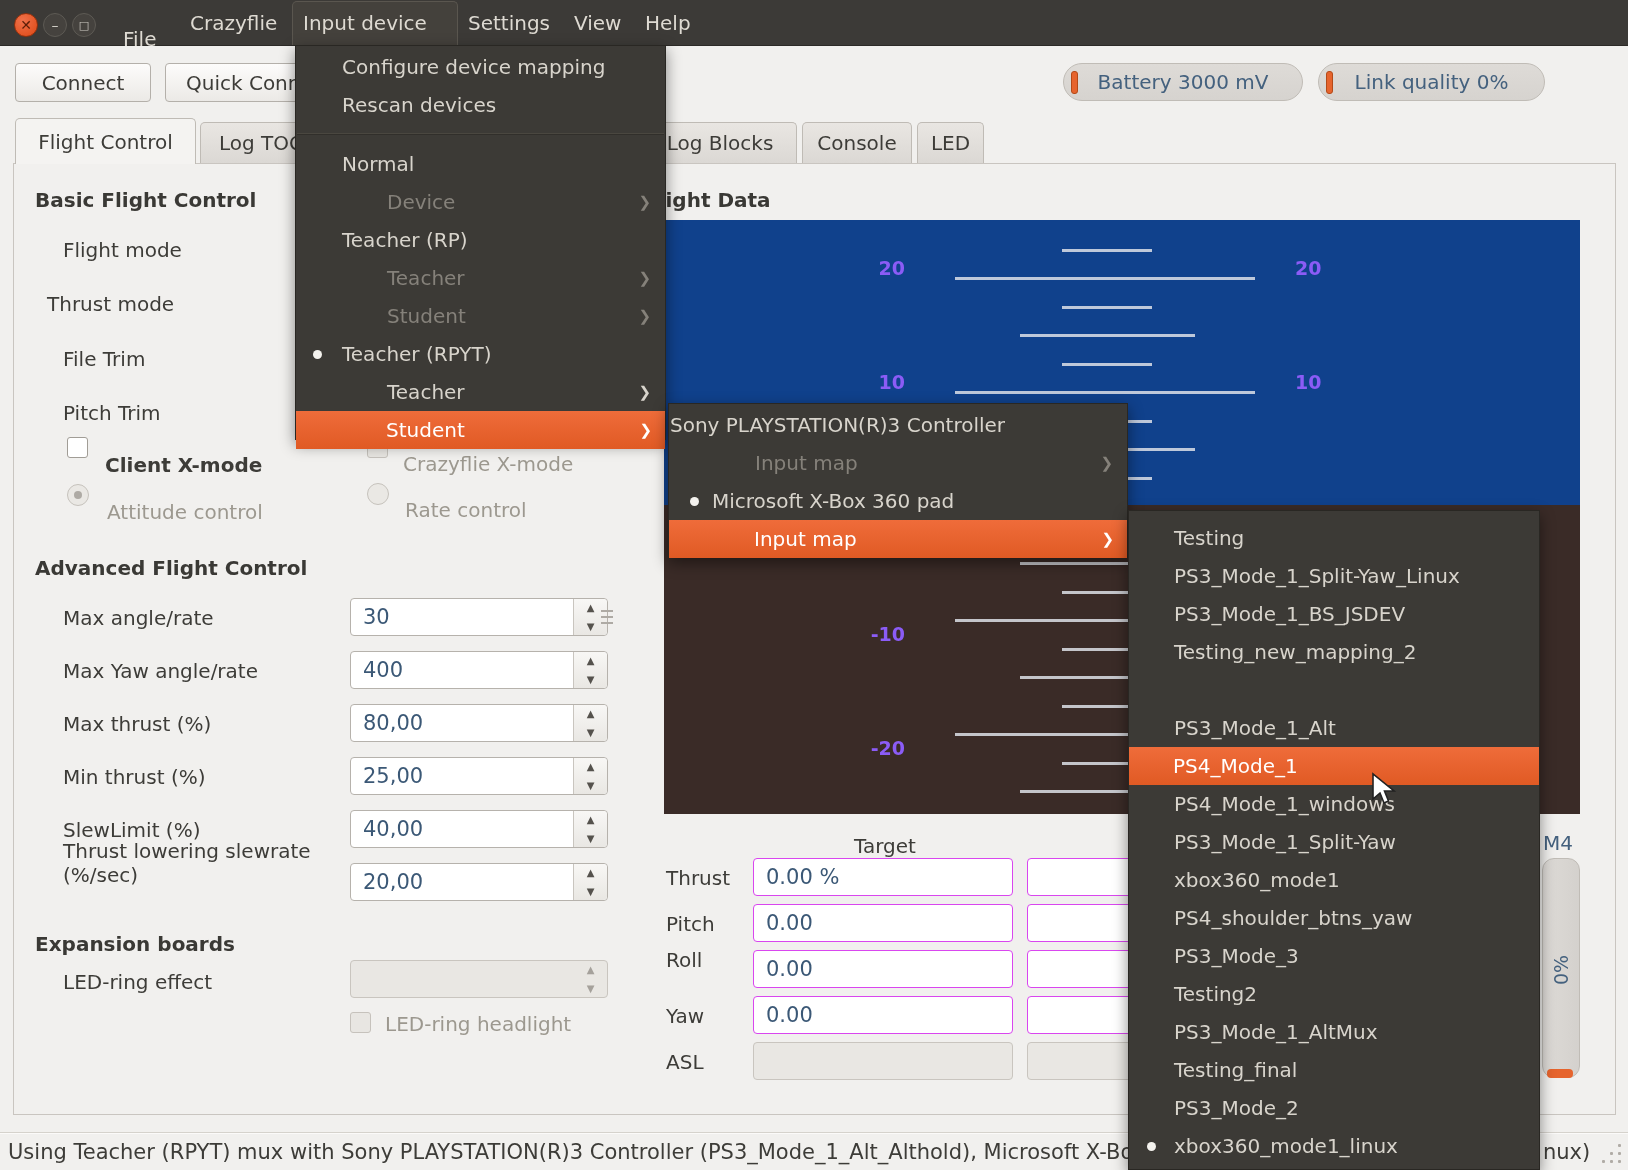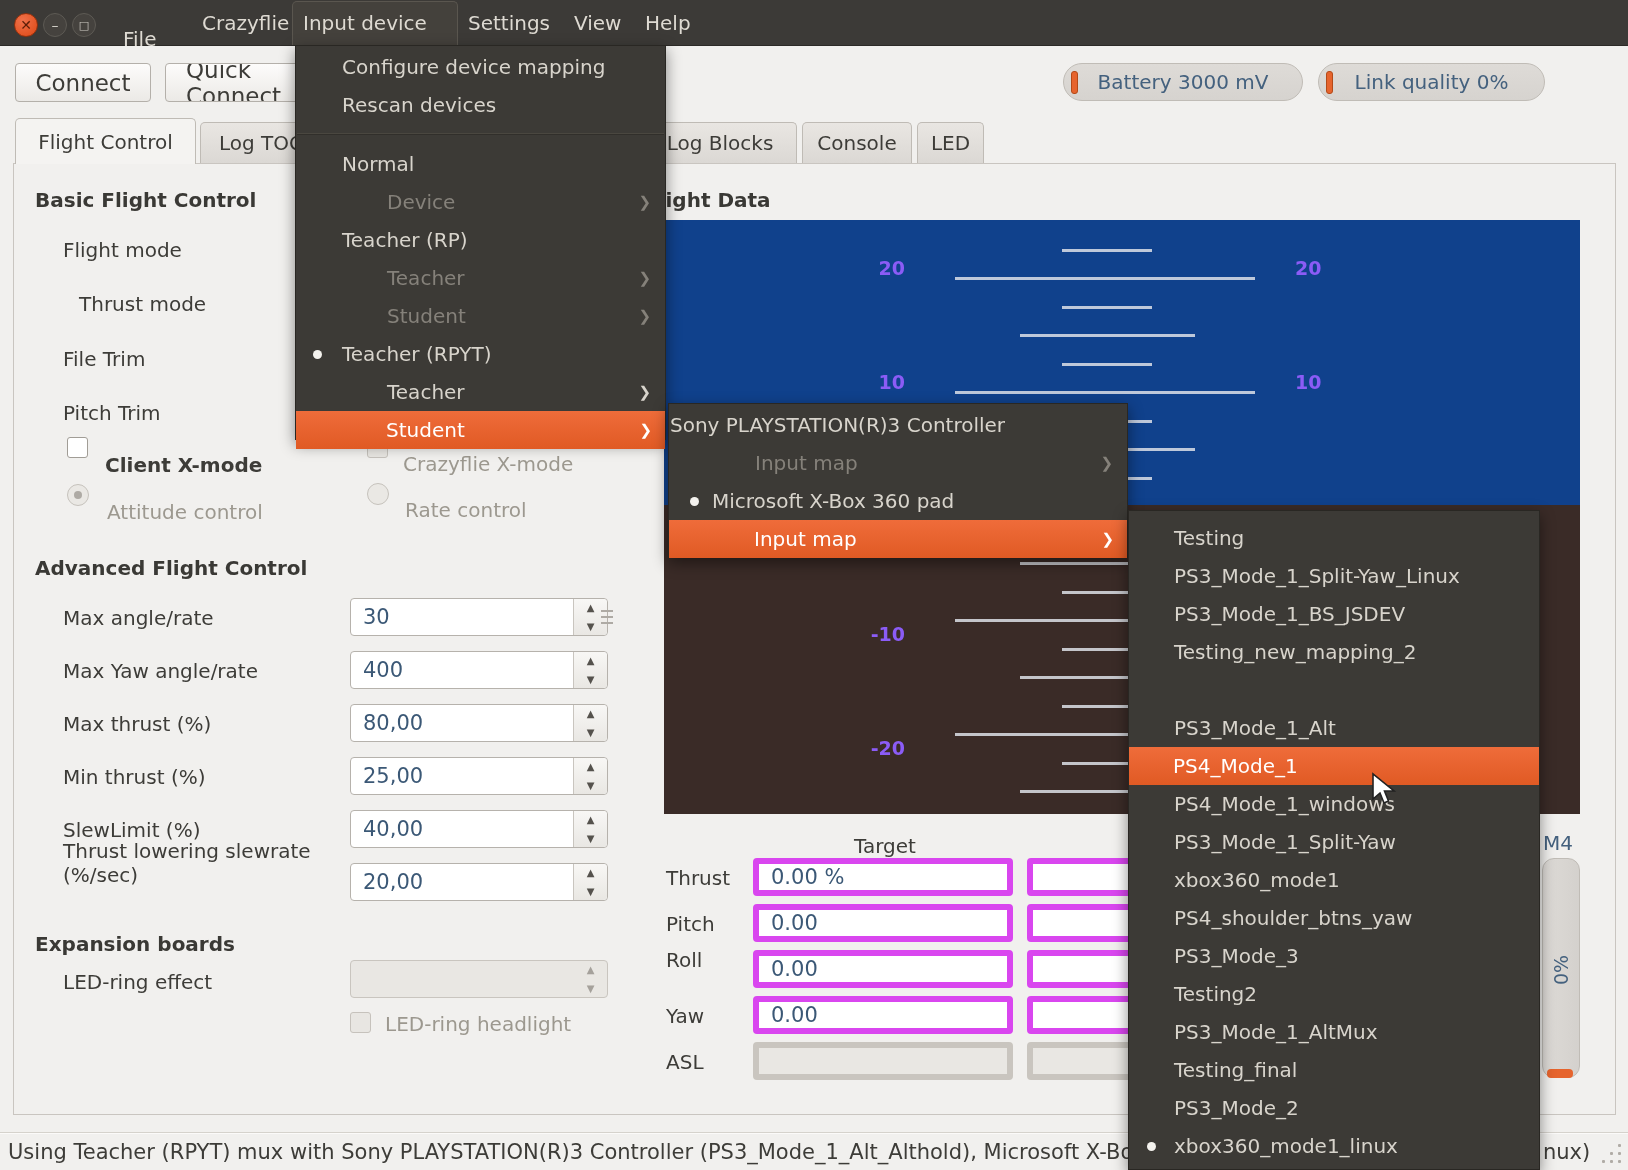--- a/index.html
+++ b/index.html
@@ -11,21 +11,21 @@
   #menubar{left:0;top:0;width:1628px;height:45px;background:#3c3a37;border-bottom:1px solid #2c2a27;}
   .winbtn{position:absolute;top:13px;width:24px;height:24px;border-radius:50%;box-sizing:border-box;
           display:flex;align-items:center;justify-content:center;font-size:14px;line-height:1;}
   #btn-close{left:14px;background:radial-gradient(circle at 35% 30%,#f0714a,#dd4814);border:1px solid #93300c;color:#5c1d07;font-weight:bold;}
   #btn-min{left:43px;background:#45423e;border:1px solid #5d5a54;color:#cfccc5;}
   #btn-max{left:72px;background:#45423e;border:1px solid #5d5a54;color:#cfccc5;font-size:11px;}
   .menulbl{position:absolute;top:0;height:45px;display:flex;align-items:center;color:#dedad2;font-size:20px;}
   #menu-open-box{left:292px;top:1px;width:166px;height:44px;background:#44413c;border:1px solid #5a564f;border-bottom:none;border-radius:5px 5px 0 0;box-sizing:border-box;}
   
   .pushbtn{position:absolute;box-sizing:border-box;background:linear-gradient(#fdfcfb,#ebe9e6);
-           border:1px solid #b4b0aa;border-radius:4px;color:#3d3c38;font-size:23px;
+           border:1px solid #b4b0aa;border-radius:4px;color:#3d3c38;font-size:20px;
            display:flex;align-items:center;}
   .pill{position:absolute;box-sizing:border-box;height:38px;background:linear-gradient(#dedbd7,#d6d3cf);
         border:1px solid #c0bcb6;border-radius:19px;display:flex;align-items:center;justify-content:center;
         color:#44617e;font-size:20px;}
   .pill .tick{position:absolute;left:7px;top:7px;width:7px;height:23px;background:#e6642d;border-radius:3px;border:1px solid #b44a18;box-sizing:border-box;}
   
   .tab{position:absolute;box-sizing:border-box;border:1px solid #bfbbb5;border-bottom:none;
        border-radius:5px 5px 0 0;background:linear-gradient(#e9e6e2,#ddda d6);background:linear-gradient(#e9e6e2,#dbd8d4);
        color:#3d3c38;font-size:20px;display:flex;align-items:center;justify-content:center;}
   .tab.active{background:#f4f3f1;height:46px;}
@@ -40,21 +40,21 @@
   .radio .dot{position:absolute;left:6px;top:6px;width:8px;height:8px;border-radius:50%;background:#aeaaa4;}
   .spinbox{position:absolute;width:258px;height:38px;box-sizing:border-box;background:#fff;border:1px solid #b6b2ac;border-radius:4px;
            font-size:21px;color:#3b5876;display:flex;align-items:center;padding-left:12px;}
   .spinbox .btns{position:absolute;right:0;top:0;width:33px;height:36px;border-left:1px solid #c9c5bf;
                  background:linear-gradient(#f8f7f5,#e9e7e3);border-radius:0 4px 4px 0;}
   .spinbox .btns .up,.spinbox .btns .dn{position:absolute;left:0;width:33px;text-align:center;font-size:10px;color:#55524d;}
   .spinbox .btns .up{top:3px;} .spinbox .btns .dn{bottom:3px;}
   .spinbox.dis{background:#e9e7e3;border-color:#c9c5bf;color:#9c988f;}
   .spinbox.dis .btns{background:none;border-left:none;}
   .spinbox.dis .btns .up,.spinbox.dis .btns .dn{color:#a5a19b;}
-  .field{position:absolute;width:260px;height:38px;box-sizing:border-box;background:#fff;border:6px solid #d946ef;border-radius:4px;
+  .field{position:absolute;width:260px;height:38px;box-sizing:border-box;background:#fff;border:1px solid #d946ef;border-radius:4px;
          font-size:21px;color:#3b5876;display:flex;align-items:center;padding-left:12px;}
   .field.dis{background:#e9e7e3;border-color:#c9c5bf;}
   
   #horizon{left:664px;top:220px;width:916px;height:594px;overflow:hidden;}
   #sky{position:absolute;left:0;top:0;width:100%;height:285px;background:#10418c;}
   #ground{position:absolute;left:0;top:285px;width:100%;height:309px;background:#3a2b27;}
   .ladder{position:absolute;height:3px;background:#dde1e7;opacity:.85;}
   .pitchlab{position:absolute;font-size:19px;font-weight:bold;color:#8b5cf6;width:60px;}
   
   .popup{position:absolute;background:#3c3a36;border:1px solid #292723;box-sizing:border-box;
@@ -83,21 +83,21 @@
 </head>
 <body>
 
 <div class="abs" id="menubar">
   <div class="winbtn" id="btn-close">✕</div>
   <div class="winbtn" id="btn-min">–</div>
   <div class="winbtn" id="btn-max">□</div>
   <div class="abs" id="menu-open-box"></div>
   <div id="menubar-items">
       <div class="menulbl" style="left: 123px; margin-top: 16px;">File</div>
-      <div class="menulbl" style="left: 190px; margin-left: 12px;">Crazyflie</div>
+      <div class="menulbl" style="left: 190px;">Crazyflie</div>
       <div class="menulbl" style="left: 303px;">Input device</div>
       <div class="menulbl" style="left: 468px;">Settings</div>
       <div class="menulbl" style="left: 574px;">View</div>
       <div class="menulbl" style="left: 645px;">Help</div>
     </div>
 </div>
 
 <div class="pushbtn" style="left:15px;top:63px;width:136px;height:39px;justify-content:center;">
     <span>Connect</span>
   </div>
@@ -113,21 +113,21 @@
   <span>Link quality 0%</span>
 </div>
 
 <div id="tabbar"></div>
 
 <div class="abs" id="frame"></div>
 
 <div class="hdr" style="left:35px;top:188px;">Basic Flight Control</div>
 <div id="basic-rows">
     <div class="lbl" style="left: 63px; top: 238px;">Flight mode</div>
-    <div class="lbl" style="left: 79px; top: 292px;">Thrust mode</div>
+    <div class="lbl" style="left: 47px; top: 292px;">Thrust mode</div>
     <div class="lbl" style="left: 63px; top: 347px;">File Trim</div>
     <div class="lbl" style="left: 63px; top: 401px;">Pitch Trim</div>
   </div>
 <div class="checkbox" style="left:67px;top:437px;"></div>
 <div class="lbl" style="left:105px;top:453px;font-weight:bold;">Client X-mode</div>
 <div class="checkbox dis" style="left:367px;top:437px;"></div>
 <div class="lbl dis" style="left:403px;top:452px;">Crazyflie X-mode</div>
 <div class="radio" style="left:67px;top:484px;">
     <span class="dot"></span>
   </div>

